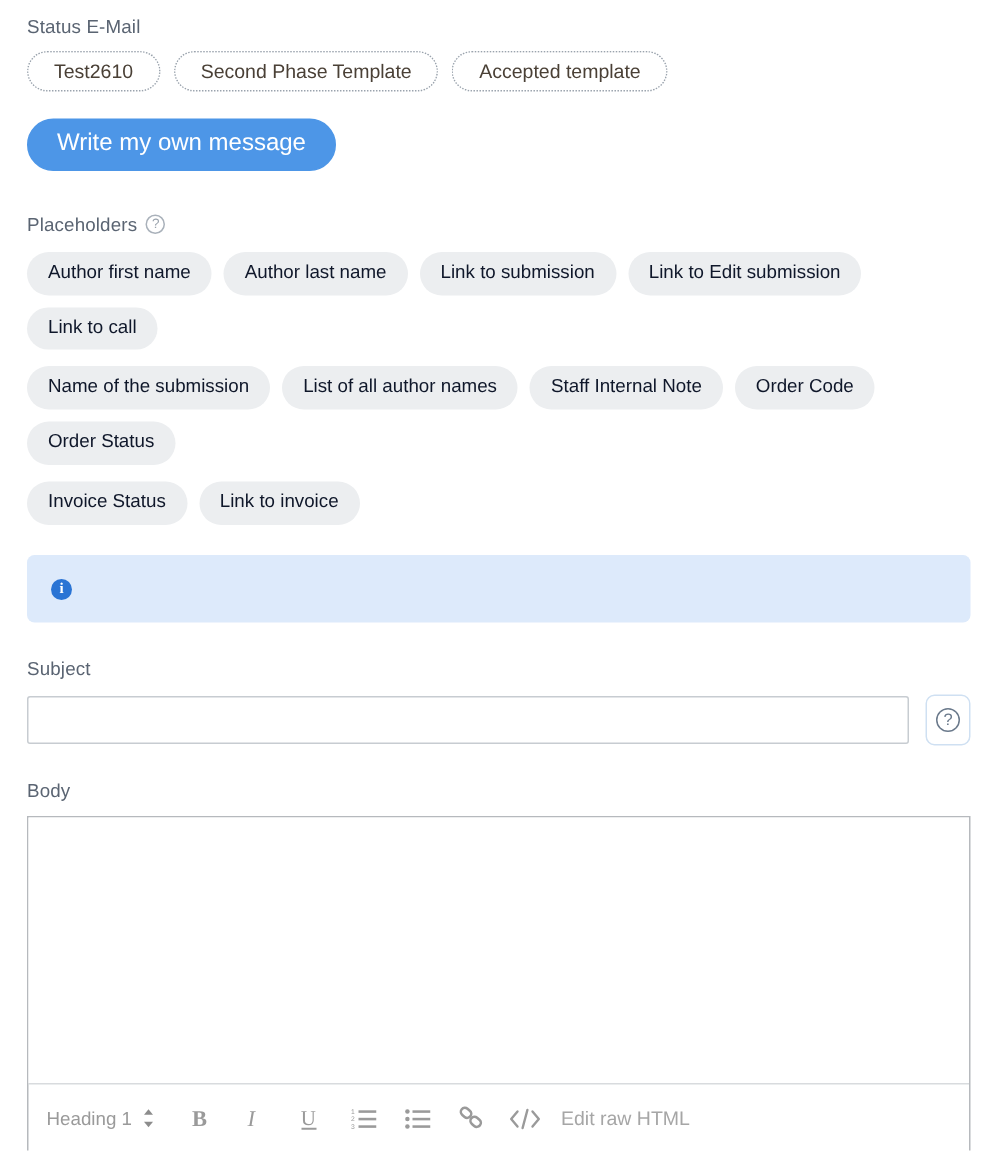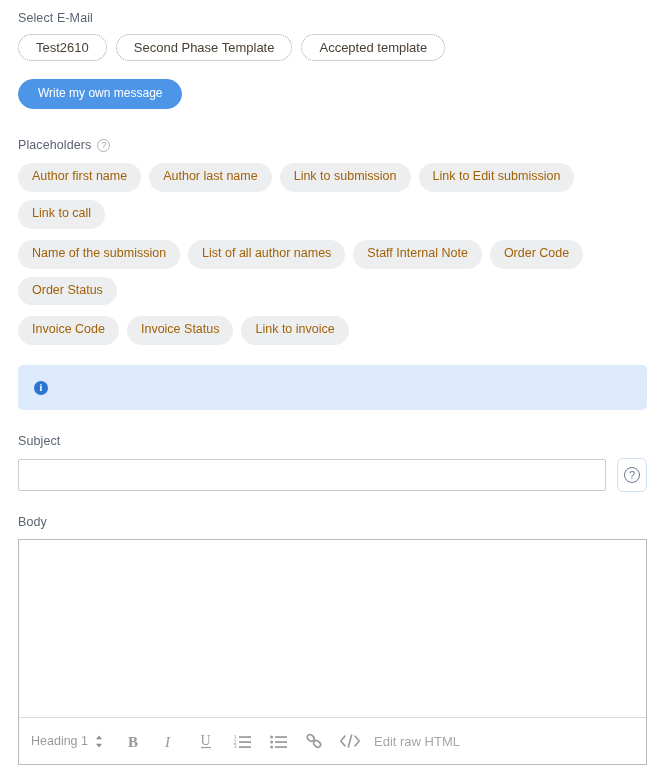--- a/index.html
+++ b/index.html
@@ -48,21 +48,21 @@
     font-family: "Liberation Sans", sans-serif;
     padding: 6px 17px 5px;
     line-height: 1.1;
     cursor: pointer;
     white-space: nowrap;
   }
   .tmpl-chip.selected {
     background: #4d96e7;
     border: 1px solid #4d96e7;
     color: #ffffff;
-    font-size: 12px;
+    font-size: 16px;
     padding: 7px 19px 8px;
   }
 
   
   .placeholders-section { margin-top: 29px; }
   .help-circle {
     width: 13px; height: 13px;
     border-radius: 50%;
     border: 1px solid #a9b1ba;
     color: #9aa3ad;
@@ -76,21 +76,21 @@
   .ph-row {
     display: flex;
     flex-wrap: wrap;
     gap: 8px;
     margin-top: 11px;
   }
   .ph-chip {
     background: #eceef0;
     border: none;
     border-radius: 16px;
-    color: #a16207;
+    color: #0f172a;
     font-size: 12.5px;
     font-family: "Liberation Sans", sans-serif;
     padding: 7px 14px 8px;
     line-height: 1.1;
     cursor: pointer;
     white-space: nowrap;
   }
 
   
   .info-banner {
@@ -218,21 +218,21 @@
     white-space: nowrap;
   }
 </style>
 </head>
 <body>
 
 <div class="page">
 
   <div class="select-email-section">
     <div class="field-label">
-      <span>Select E-Mail</span>
+      <span>Status E-Mail</span>
     </div>
     <div class="chip-row" id="template-row">
         <button class="tmpl-chip">Test2610</button>
         <button class="tmpl-chip">Second Phase Template</button>
         <button class="tmpl-chip">Accepted template</button>
         <div style="flex-basis: 100%; height: 0px;"></div>
         <button class="tmpl-chip selected" style="flex-basis: auto; max-width: max-content;">Write my own message</button>
       </div>
   </div>
 
@@ -250,21 +250,20 @@
           <button class="ph-chip">Link to call</button>
         </div>
         <div class="ph-row">
           <button class="ph-chip">Name of the submission</button>
           <button class="ph-chip">List of all author names</button>
           <button class="ph-chip">Staff Internal Note</button>
           <button class="ph-chip">Order Code</button>
           <button class="ph-chip">Order Status</button>
         </div>
         <div class="ph-row">
-          <button class="ph-chip">Invoice Code</button>
           <button class="ph-chip">Invoice Status</button>
           <button class="ph-chip">Link to invoice</button>
         </div>
       </div>
   </div>
 
   <div class="info-banner">
     <div class="info-icon">i</div>
   </div>
 

